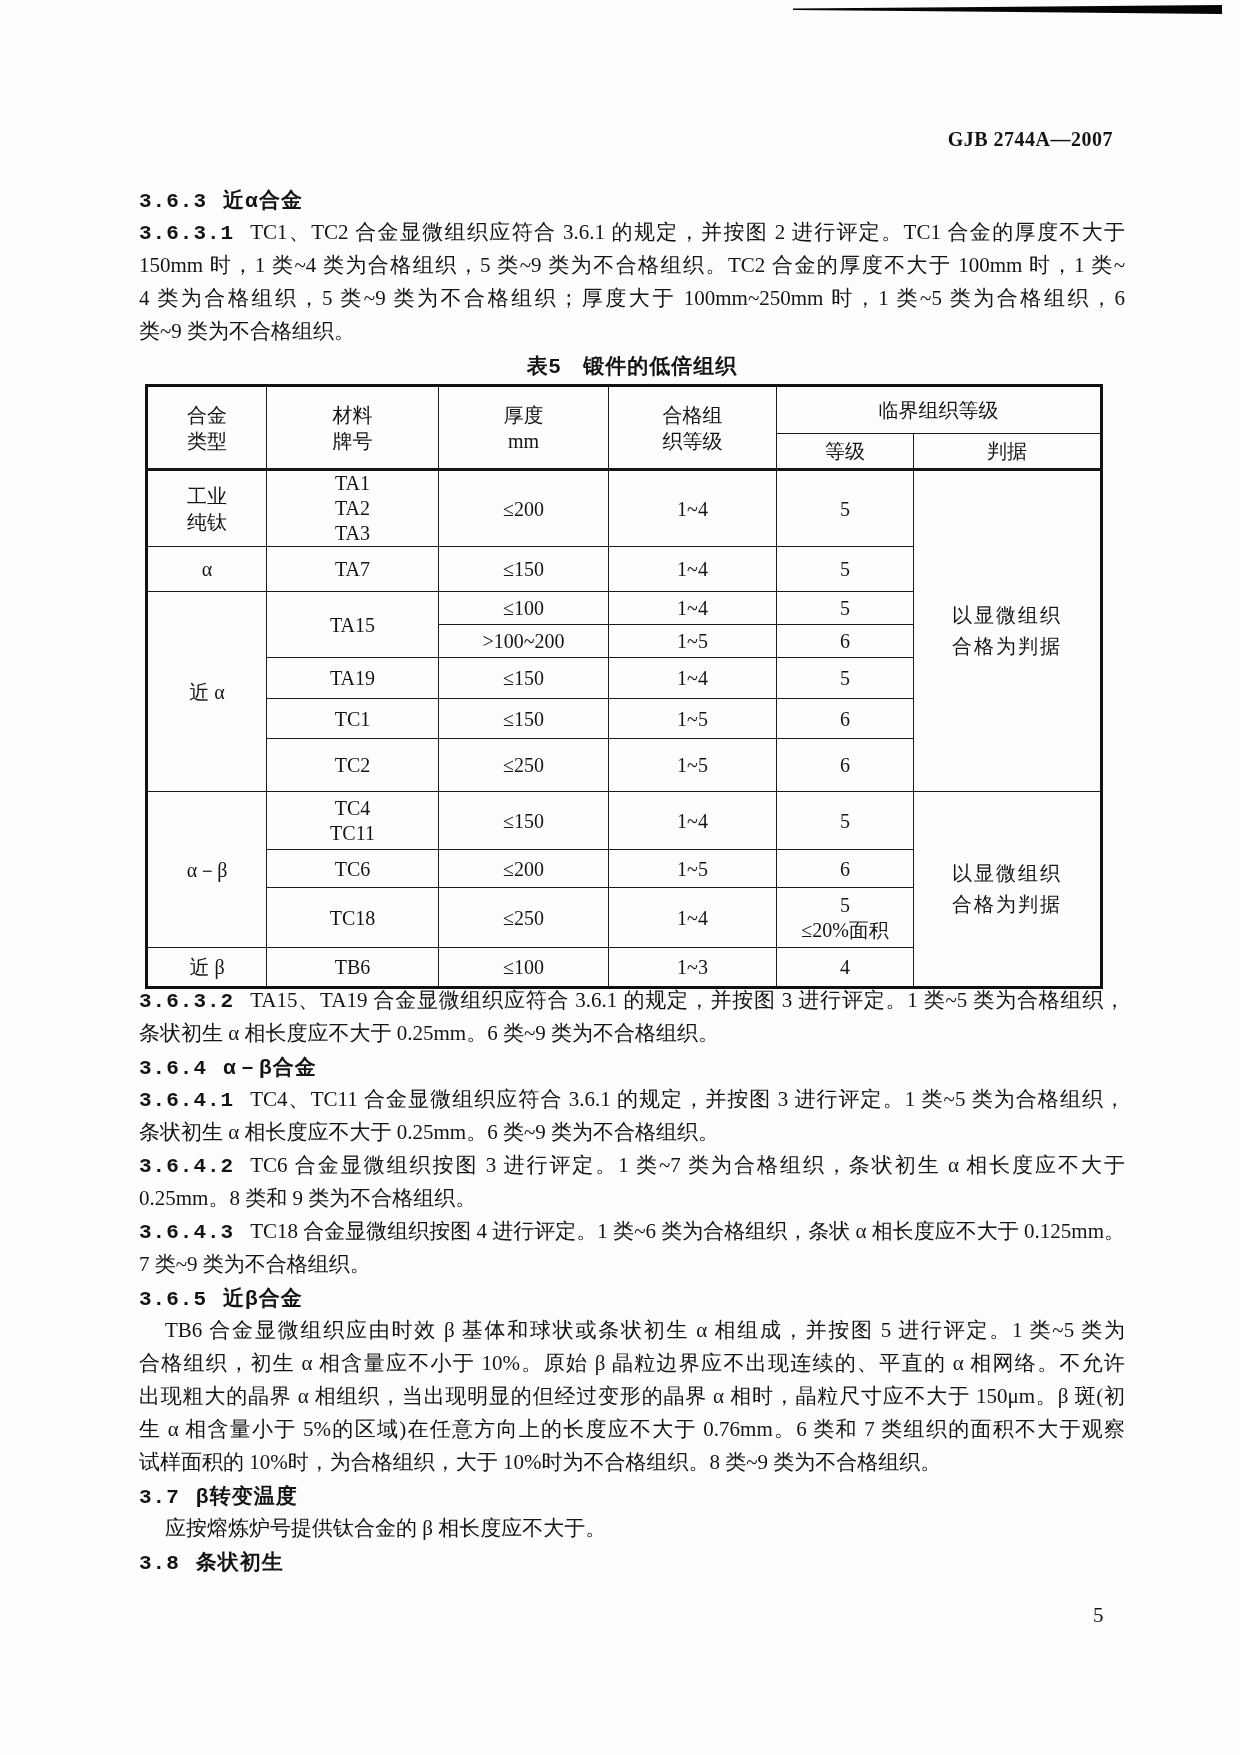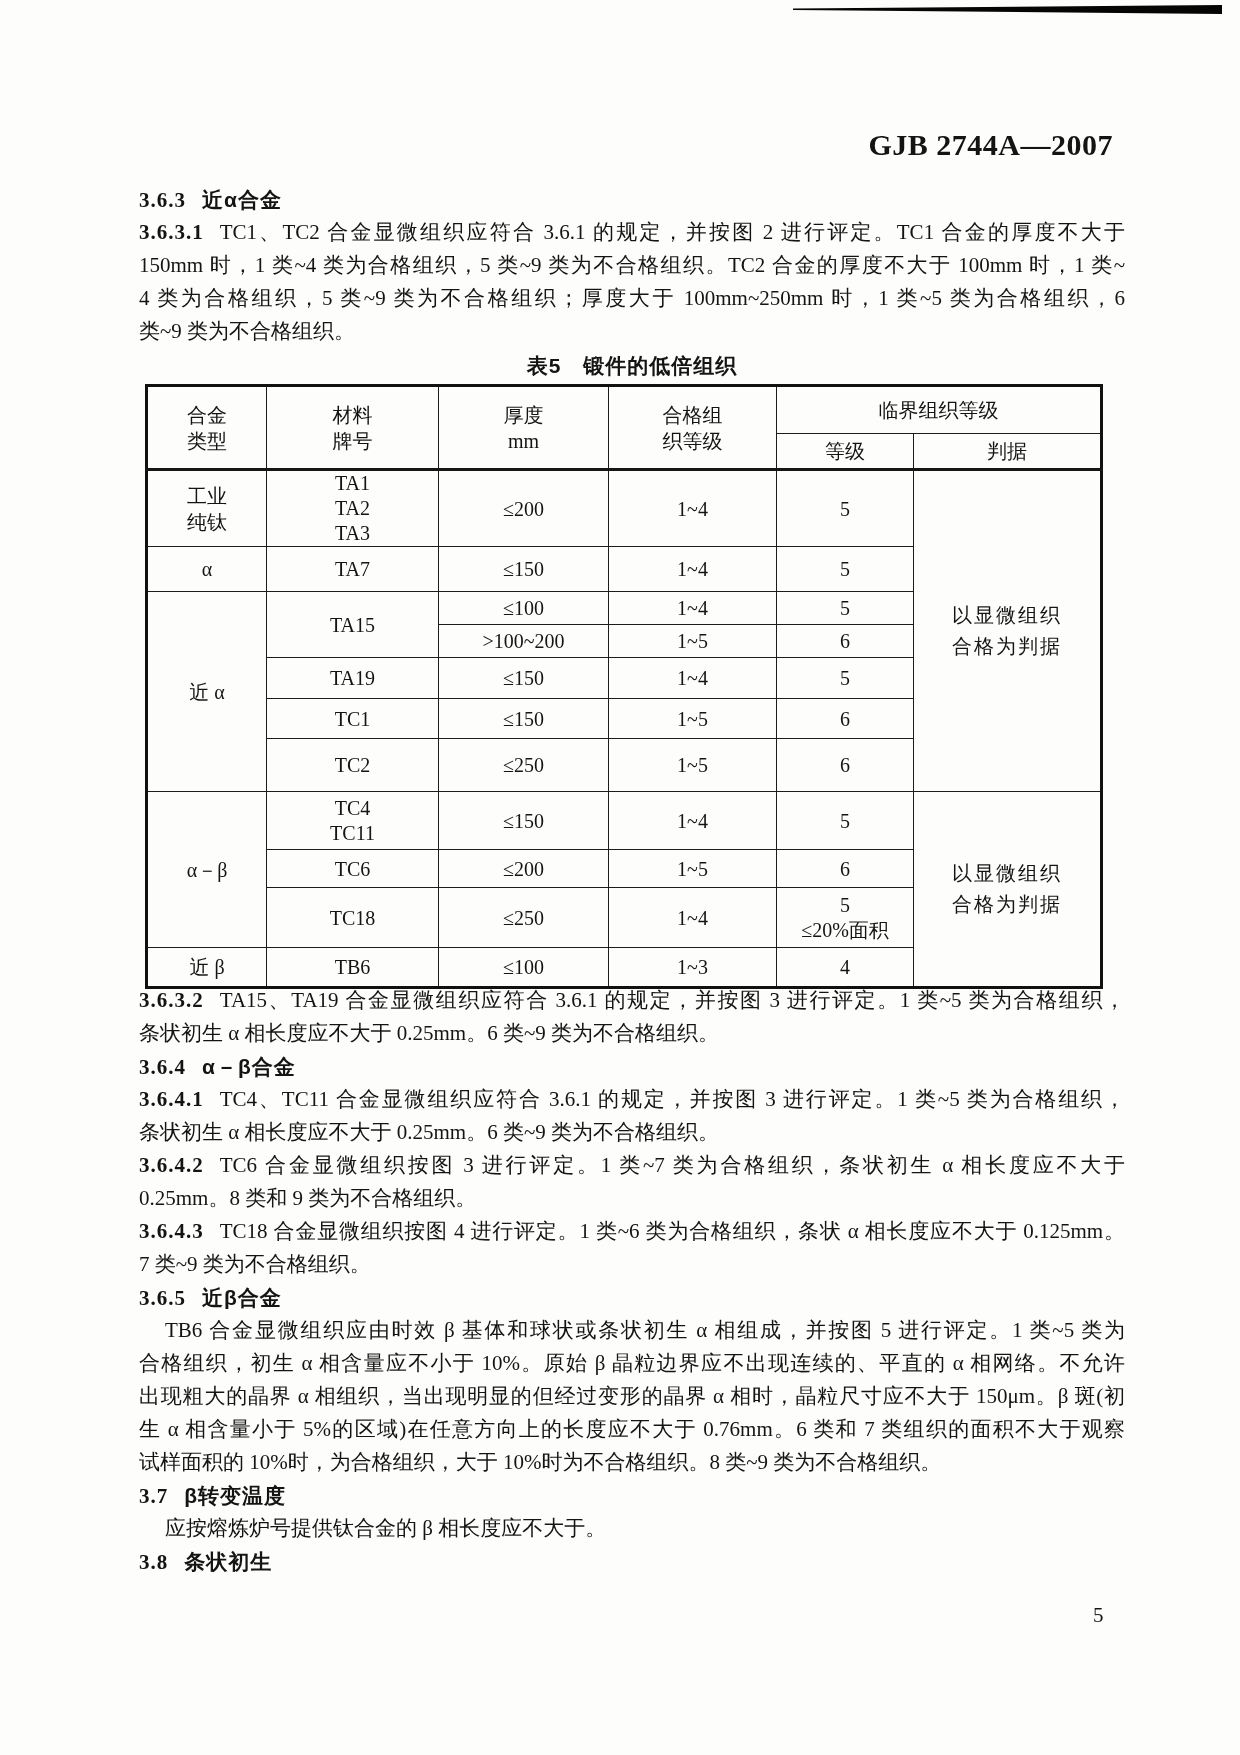--- a/index.html
+++ b/index.html
@@ -13,29 +13,29 @@
     overflow:hidden;
   }
   
   .scan-line{
     position:absolute;left:793px;top:5px;width:429px;height:9px;
     background:#050505;
     clip-path:polygon(0 38%,100% 0,100% 100%,0 55%);
   }
   .doc-code{
     position:absolute;top:128px;right:127px;
-    font-size:30px;font-weight:bold;letter-spacing:.5px;
+    font-size:20px;font-weight:bold;letter-spacing:.5px;
     font-family:"Liberation Serif","DejaVu Serif",serif;
   }
   .top-block{position:absolute;left:139px;top:183px;width:986px;}
   .bottom-block{position:absolute;left:139px;top:984px;width:986px;}
   .line{height:33px;line-height:33px;font-size:21px;}
   .just{text-align:justify;text-align-last:justify;}
   .indent{text-indent:26px;}
-  .cnum{font-family:Liberation Serif, serif;font-weight:bold;margin-right:16px;letter-spacing:1px;}
+  .cnum{font-family:Liberation Mono, monospace;font-weight:bold;margin-right:16px;letter-spacing:1px;}
   .htitle{font-family:"Liberation Sans","DejaVu Sans",sans-serif;font-weight:bold;letter-spacing:1px;}
   .heading{text-align:left;}
   .caption{
     height:36px;line-height:36px;text-align:center;
     font-size:21px;font-weight:bold;
     font-family:"Liberation Sans","DejaVu Sans",sans-serif;
     letter-spacing:1px;
   }
   table.t5{
     position:absolute;left:145px;top:384px;width:955px;height:594px;

